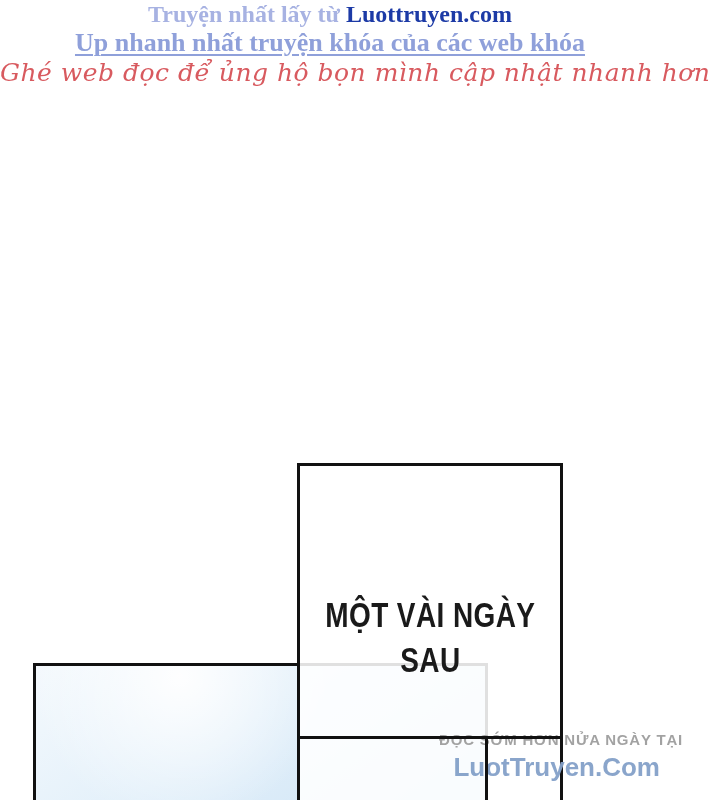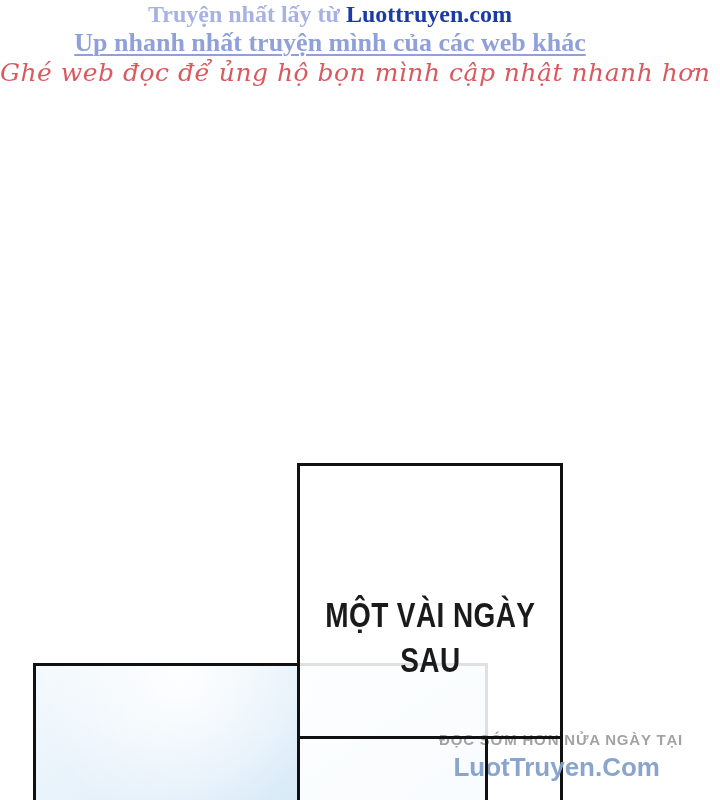--- a/index.html
+++ b/index.html
@@ -126,21 +126,21 @@
 </style>
 </head>
 <body>
 
 <div>
 
   <div class="credits">
     <div class="l1">
       <span>Truyện nhất lấy từ</span><span class="brand">Luottruyen.com</span>
     </div>
-    <div class="l2">Up nhanh nhất truyện mình của các web khác</div>
+    <div class="l2">Up nhanh nhất truyện khóa của các web khóa</div>
     <div class="l3">Ghé web đọc để ủng hộ bọn mình cập nhật nhanh hơn nhé</div>
   </div>
 
   <div class="sky-panel"></div>
 
   <div class="caption-box">
     <div class="caption-text">
       <div>MỘT VÀI NGÀY</div>
       <div>SAU</div>
     </div>

